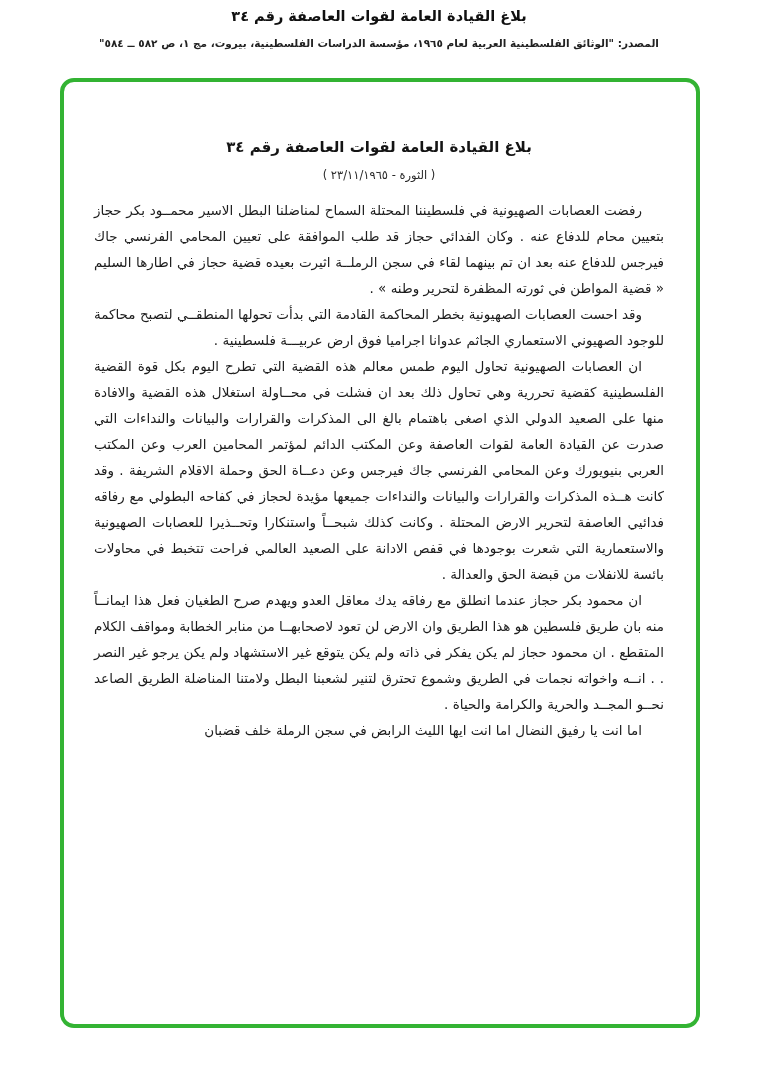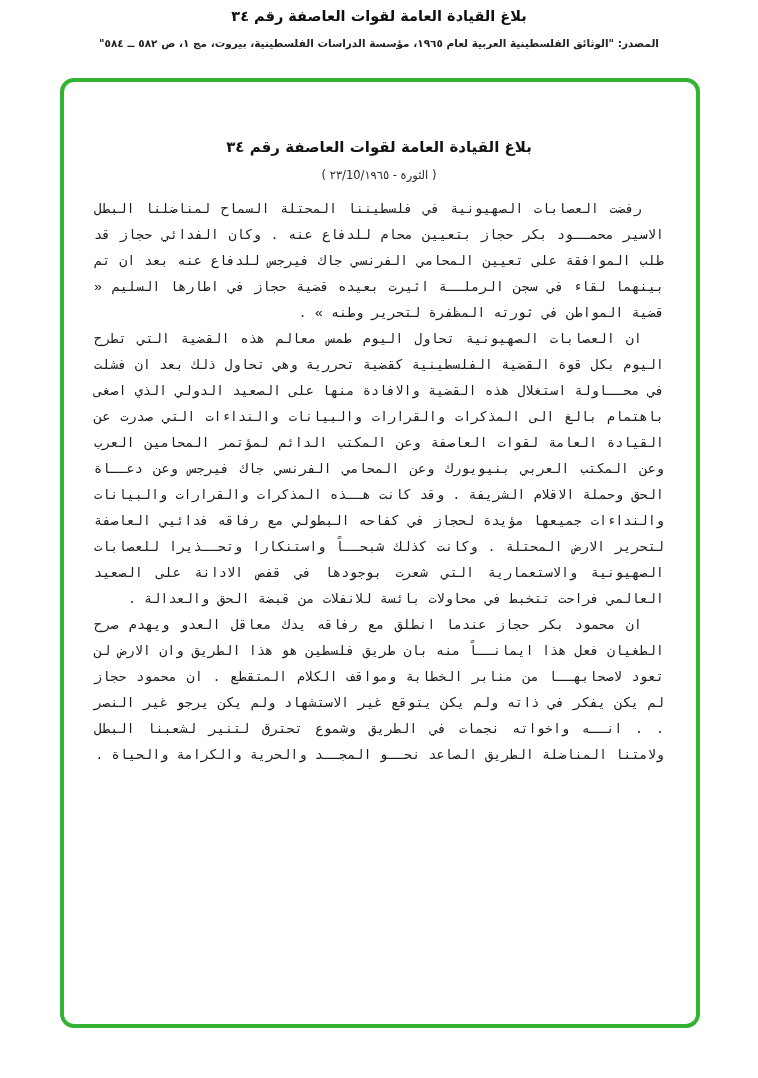--- a/index.html
+++ b/index.html
@@ -56,32 +56,33 @@
   .doc-body {
     margin-top: 15px;
     font-size: 13.5px;
     line-height: 26px;
     text-align: justify;
     color: #1c1c1c;
   }
   .doc-body p {
     margin: 0;
     text-indent: 22px;
-    font-family: Liberation Mono, monospace;
   }
 </style>
 </head>
 <body>
 
 <div class="top">
   <div class="top-title">بلاغ القيادة العامة لقوات العاصفة رقم ٣٤</div>
   <div class="top-source">المصدر: "الوثائق الفلسطينية العربية لعام ١٩٦٥، مؤسسة الدراسات الفلسطينية، بيروت، مج ١، ص ٥٨٢ ــ ٥٨٤"</div>
 </div>
 
 <div class="frame">
   <div class="doc-title">بلاغ القيادة العامة لقوات العاصفة رقم ٣٤</div>
-  <div class="doc-date">( الثورة - ٢٣/10/١٩٦٥ )</div>
+  <div class="doc-date">( الثورة - ٢٣/١١/١٩٦٥ )</div>
   <div class="doc-body">
     <p>رفضت العصابات الصهيونية في فلسطيننا المحتلة السماح لمناضلنا البطل الاسير محمــود بكر حجاز بتعيين محام للدفاع عنه . وكان الفدائي حجاز قد طلب الموافقة على تعيين المحامي الفرنسي جاك فيرجس للدفاع عنه بعد ان تم بينهما لقاء في سجن الرملــة اثيرت بعيده قضية حجاز في اطارها السليم « قضية المواطن في ثورته المظفرة لتحرير وطنه » .</p>
+    <p>وقد احست العصابات الصهيونية بخطر المحاكمة القادمة التي بدأت تحولها المنطقــي لتصبح محاكمة للوجود الصهيوني الاستعماري الجاثم عدوانا اجراميا فوق ارض عربيـــة فلسطينية .</p>
     <p>ان العصابات الصهيونية تحاول اليوم طمس معالم هذه القضية التي تطرح اليوم بكل قوة القضية الفلسطينية كقضية تحررية وهي تحاول ذلك بعد ان فشلت في محــاولة استغلال هذه القضية والافادة منها على الصعيد الدولي الذي اصغى باهتمام بالغ الى المذكرات والقرارات والبيانات والنداءات التي صدرت عن القيادة العامة لقوات العاصفة وعن المكتب الدائم لمؤتمر المحامين العرب وعن المكتب العربي بنيويورك وعن المحامي الفرنسي جاك فيرجس وعن دعــاة الحق وحملة الاقلام الشريفة . وقد كانت هــذه المذكرات والقرارات والبيانات والنداءات جميعها مؤيدة لحجاز في كفاحه البطولي مع رفاقه فدائيي العاصفة لتحرير الارض المحتلة . وكانت كذلك شبحــاً واستنكارا وتحــذيرا للعصابات الصهيونية والاستعمارية التي شعرت بوجودها في قفص الادانة على الصعيد العالمي فراحت تتخبط في محاولات بائسة للانفلات من قبضة الحق والعدالة .</p>
     <p>ان محمود بكر حجاز عندما انطلق مع رفاقه يدك معاقل العدو ويهدم صرح الطغيان فعل هذا ايمانــاً منه بان طريق فلسطين هو هذا الطريق وان الارض لن تعود لاصحابهــا من منابر الخطابة ومواقف الكلام المتقطع . ان محمود حجاز لم يكن يفكر في ذاته ولم يكن يتوقع غير الاستشهاد ولم يكن يرجو غير النصر . . انــه واخواته نجمات في الطريق وشموع تحترق لتنير لشعبنا البطل ولامتنا المناضلة الطريق الصاعد نحــو المجــد والحرية والكرامة والحياة .</p>
+    <p>اما انت يا رفيق النضال اما انت ايها الليث الرابض في سجن الرملة خلف قضبان</p>
   </div>
 </div>
 
 </body></html>

